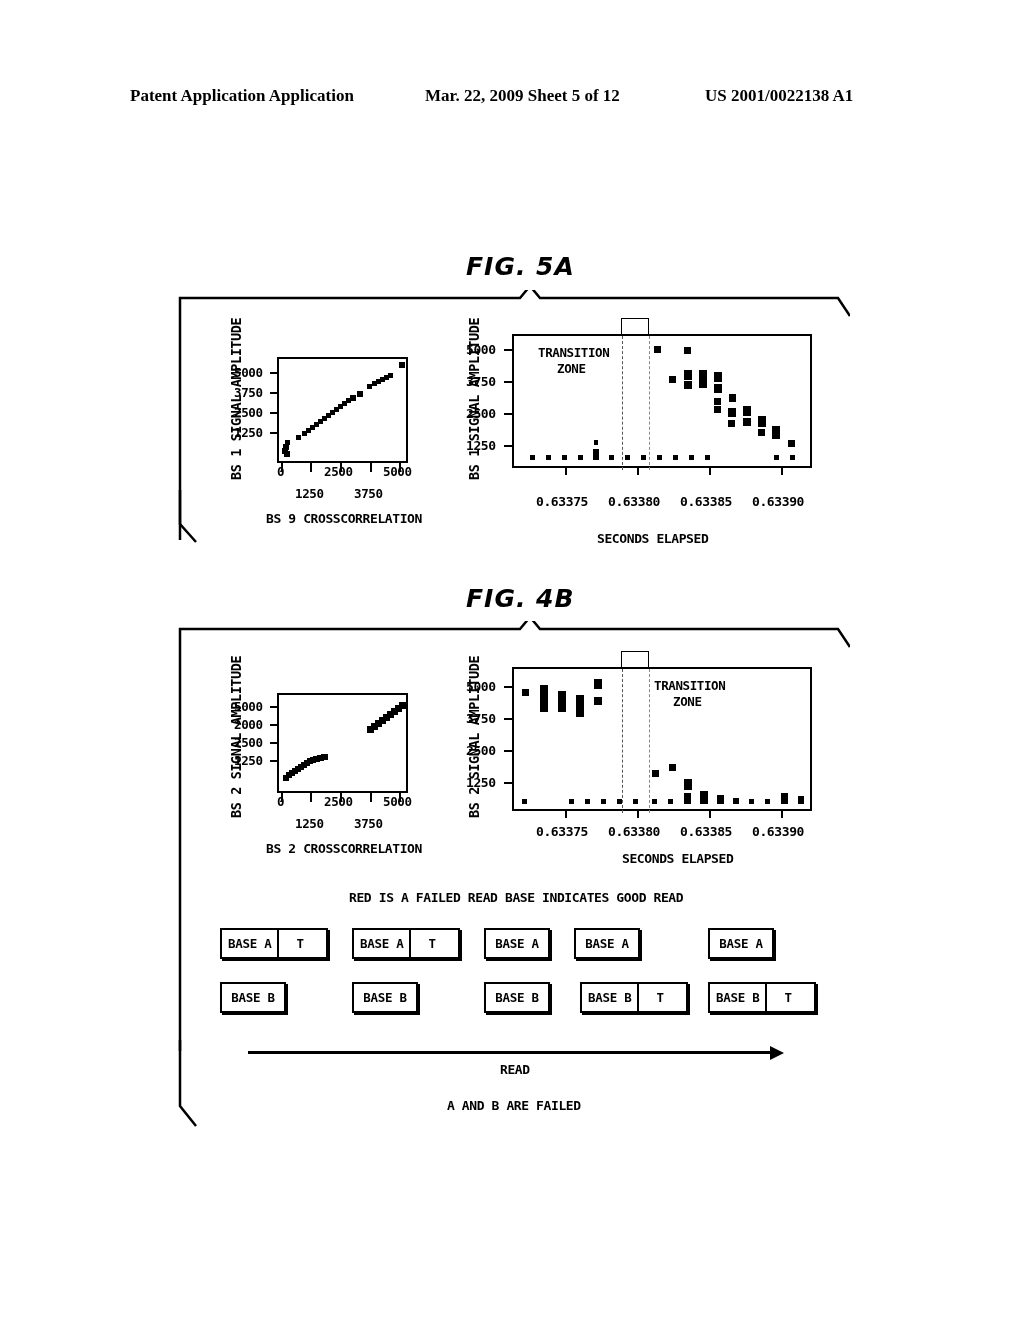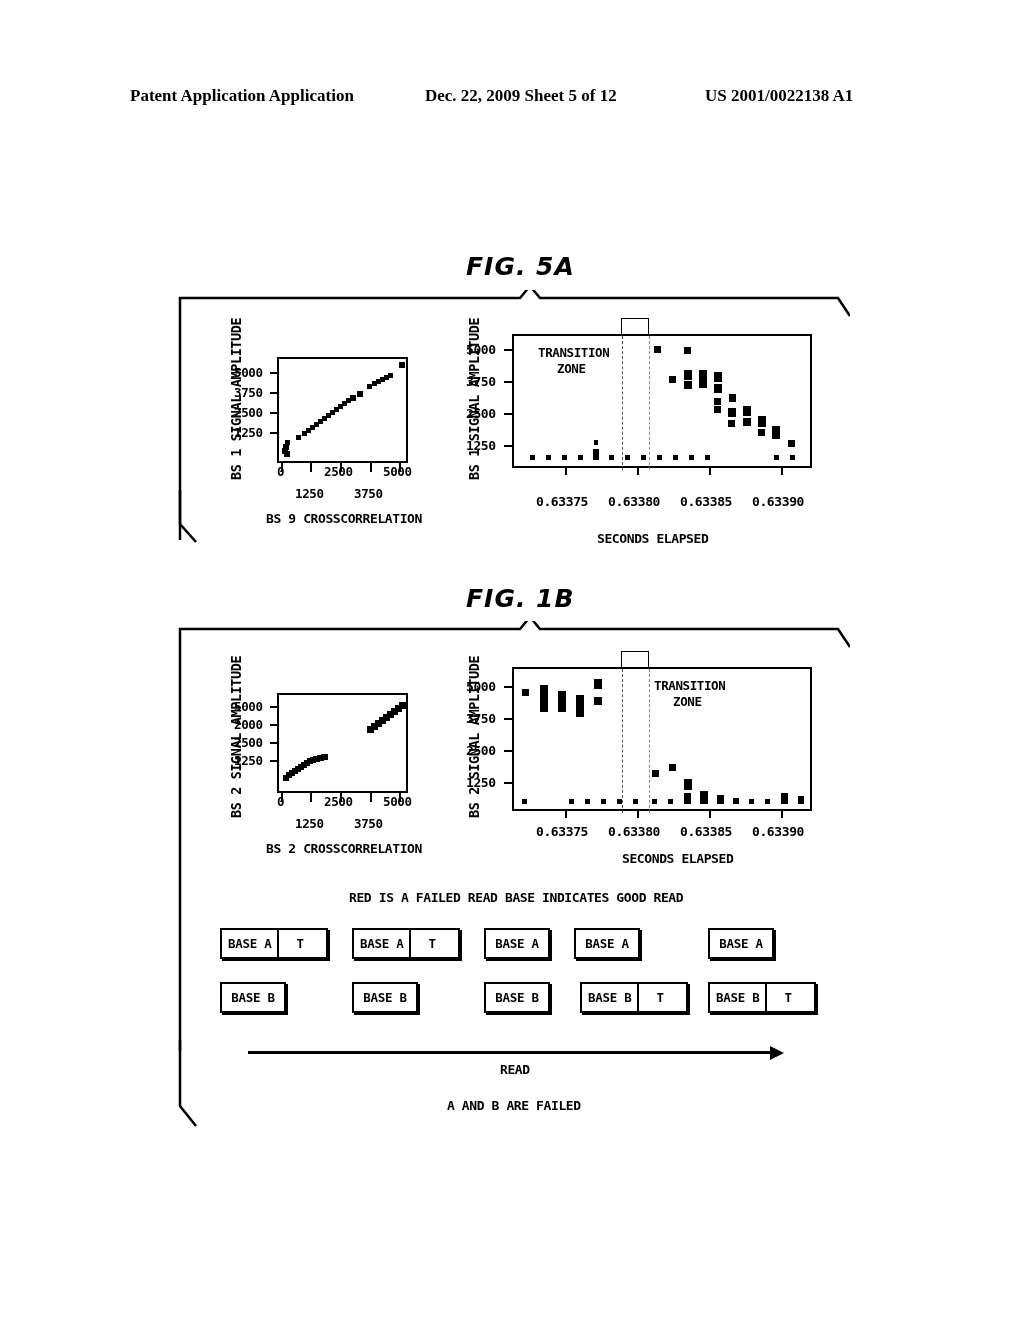--- a/index.html
+++ b/index.html
@@ -59,21 +59,21 @@
              border-top:7px solid transparent;border-bottom:7px solid transparent;
              border-left:14px solid #000;}
 </style>
 </head>
 <body>
 
 <div class="page">
 
   <div class="hdr">
     <span class="h1">Patent Application Application</span>
-    <span class="h2">Dec. 22, 2009  Sheet 5 of 12</span>
+    <span class="h2">Mar. 22, 2009  Sheet 5 of 12</span>
     <span class="h3">US 2001/0022138 A1</span>
   </div>
 
   <div class="figtitle" style="left:466px;top:252px;">FIG. 5A</div>
 
   <div class="bracket" style="left:178px;top:290px;">
     <svg width="672" height="250" viewBox="0 0 672 250">
       <path d="M2,250 L2,8 L342,8 L352,-4 L362,8 L660,8 L672,26" fill="none" stroke="#000" stroke-width="2.5"></path>
     </svg>
   </div>
@@ -197,21 +197,21 @@
   <div class="tick" style="left:565px;top:468px;width:2px;height:7px;"></div>
   <div class="tick" style="left:637px;top:468px;width:2px;height:7px;"></div>
   <div class="tick" style="left:709px;top:468px;width:2px;height:7px;"></div>
   <div class="tick" style="left:781px;top:468px;width:2px;height:7px;"></div>
   <div class="t s13" style="left:536px;top:494px;">0.63375</div>
   <div class="t s13" style="left:608px;top:494px;">0.63380</div>
   <div class="t s13" style="left:680px;top:494px;">0.63385</div>
   <div class="t s13" style="left:752px;top:494px;">0.63390</div>
   <div class="t s13" style="left:597px;top:531px;">SECONDS ELAPSED</div>
 
-  <div class="figtitle" style="left:466px;top:584px;">FIG. 1B</div>
+  <div class="figtitle" style="left:466px;top:584px;">FIG. 4B</div>
 
   <div class="bracket" style="left:178px;top:621px;">
     <svg width="672" height="430" viewBox="0 0 672 430">
       <path d="M2,430 L2,8 L342,8 L352,-4 L362,8 L660,8 L672,26" fill="none" stroke="#000" stroke-width="2.5"></path>
     </svg>
   </div>
   <div class="bracket" style="left:178px;top:1040px;">
     <svg width="60" height="90" viewBox="0 0 60 90">
       <path d="M2,0 L2,66 L18,86" fill="none" stroke="#000" stroke-width="2.5"></path>
     </svg>

